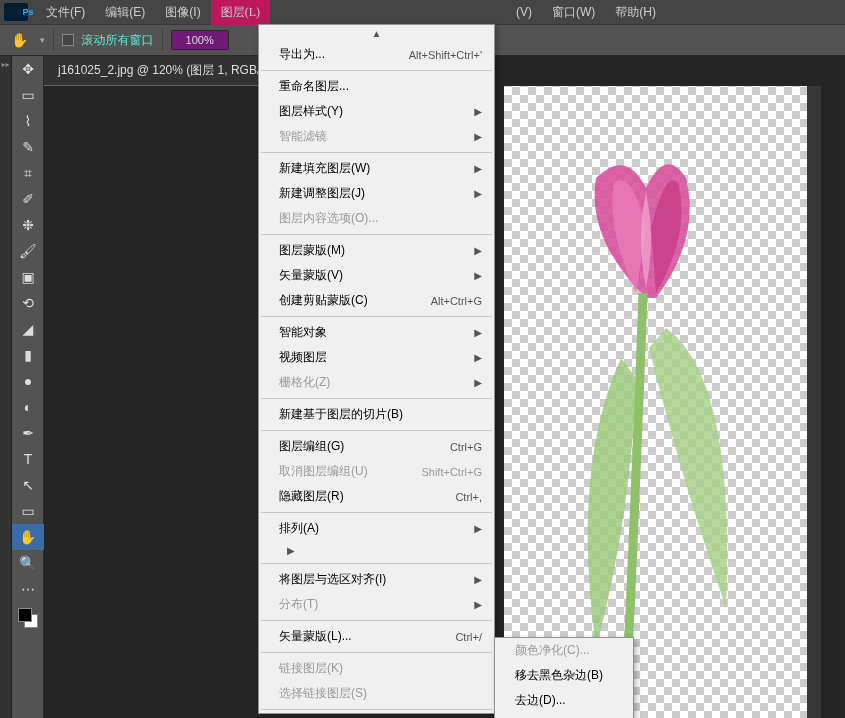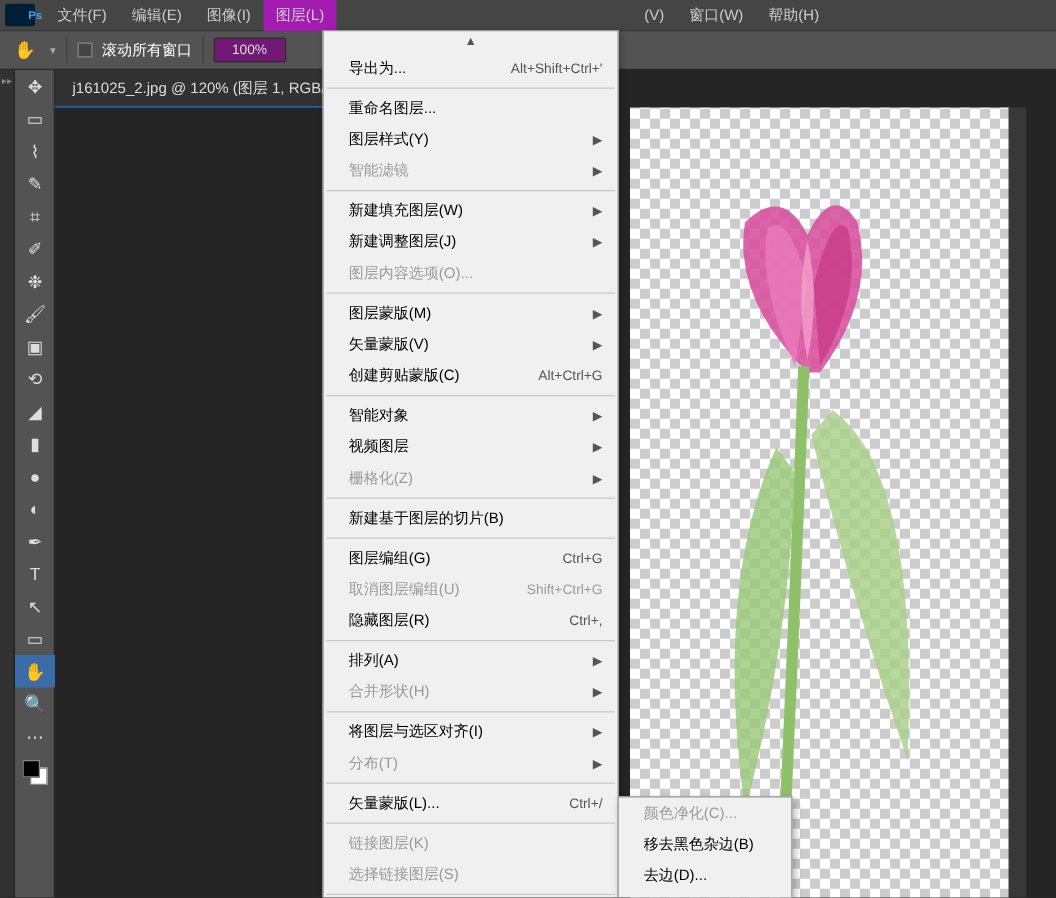--- a/index.html
+++ b/index.html
@@ -1,26 +1,26 @@
 <!DOCTYPE html>
 <html><head>
 <meta charset="utf-8">
 <style>
 * { margin: 0; padding: 0; box-sizing: border-box; font-family: "Microsoft YaHei", sans-serif; }
 body { background: #323232; width: 845px; height: 718px; overflow: hidden; position: relative; }
 .menubar { background: #454545; height: 24px; display: flex; align-items: center; padding-left: 4px; }
 .ps-logo { width: 18px; height: 18px; background: #001e36; color: #31a8ff; font-size: 9px; font-weight: bold; display: flex; align-items: center; justify-content: center; margin-right: 8px; border-radius: 2px; padding-left: 24px; }
 .menu-item { color: #ccc; font-size: 12px; padding: 4px 10px; cursor: pointer; }
-.menu-item.active { background: #a21caf; }
+.menu-item.active { background: #be185d; font-family: Liberation Serif, serif; }
 .optbar { background: #535353; height: 32px; display: flex; align-items: center; padding-left: 8px; gap: 8px; border-top: 1px solid #383838; border-bottom: 1px solid #2a2a2a; }
 .hand-icon { width: 24px; height: 24px; display: flex; align-items: center; justify-content: center; color: #ddd; font-size: 14px; }
 .chev { color: #aaa; font-size: 9px; }
 .sep { width: 1px; height: 22px; background: #424242; }
 .checkbox { width: 12px; height: 12px; border: 1px solid #888; background: #444; }
-.opt-label { color: #ffffff; font-size: 12px; }
+.opt-label { color: #5eead4; font-size: 12px; }
 .zoom-box { background: #701a75; border: 1px solid #2a2a2a; color: #ddd; font-size: 11px; padding: 3px 14px; border-radius: 2px; }
 .workspace { display: flex; height: calc(100% - 56px); }
 .tool-gutter { width: 12px; background: #323232; border-right: 1px solid #222; }
 .tool-chev { color: #888; font-size: 8px; text-align: center; padding-top: 4px; }
 .toolbar { width: 32px; background: #535353; display: flex; flex-direction: column; border-right: 1px solid #2a2a2a; }
 .tool { width: 32px; height: 26px; display: flex; align-items: center; justify-content: center; color: #ddd; font-size: 14px; cursor: pointer; }
 .tool.active { background: #3a6da8; }
 .swatch { width: 20px; height: 20px; margin: 6px auto; position: relative; }
 .swatch .fg { position: absolute; width: 14px; height: 14px; background: #000; border: 1px solid #888; top: 0; left: 0; z-index: 2; }
 .swatch .bg { position: absolute; width: 14px; height: 14px; background: #fff; border: 1px solid #888; bottom: 0; right: 0; }
@@ -185,21 +185,20 @@
   <div class="dd-item">
       <span class="dd-label">隐藏图层(R)</span>
       <span class="dd-shortcut">Ctrl+,</span>
     </div>
   <div class="dd-sep"></div>
   <div class="dd-item">
       <span class="dd-label">排列(A)</span>
       <span class="dd-sub">▶</span>
     </div>
   <div class="dd-item disabled">
-      <span class="dd-label">合并形状(H)</span>
       <span class="dd-sub">▶</span>
     </div>
   <div class="dd-sep"></div>
   <div class="dd-item">
       <span class="dd-label">将图层与选区对齐(I)</span>
       <span class="dd-sub">▶</span>
     </div>
   <div class="dd-item disabled">
       <span class="dd-label">分布(T)</span>
       <span class="dd-sub">▶</span>

